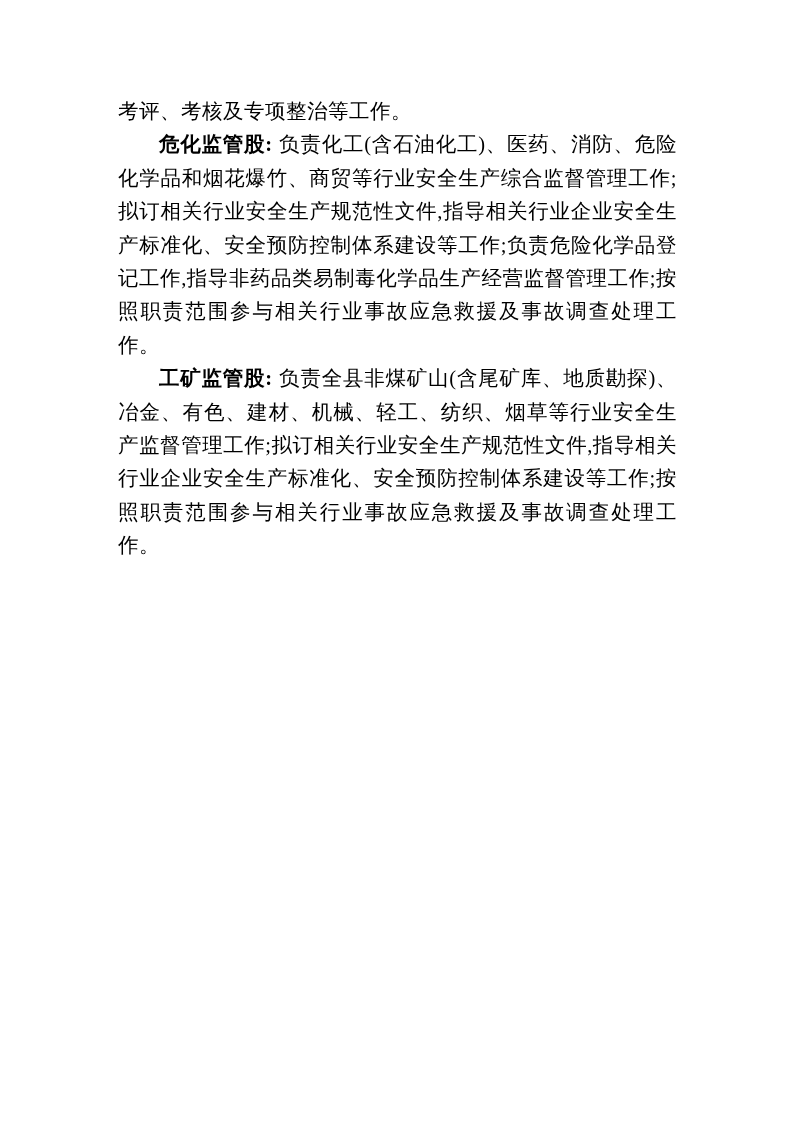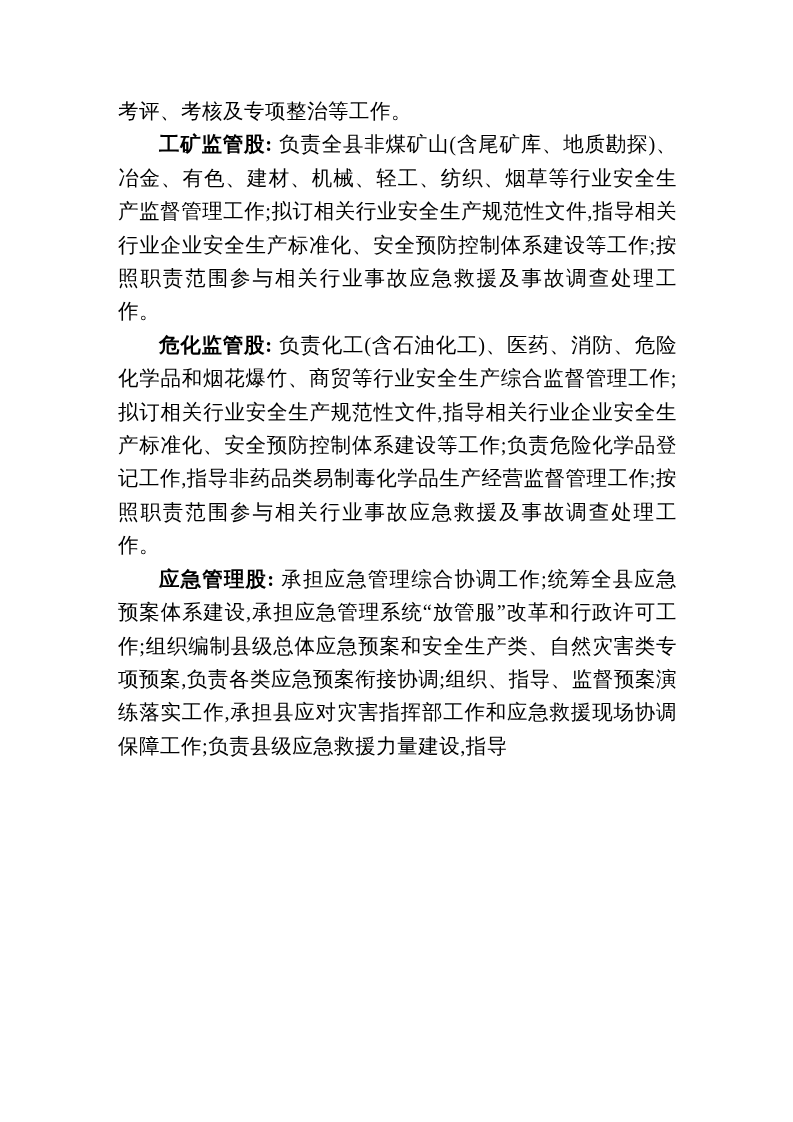--- a/index.html
+++ b/index.html
@@ -43,21 +43,20 @@
   }
 </style>
 </head>
 <body>
 
 <div class="page">
   <div class="text-block">
 
     <p class="para"><b class="sec"></b><span>考评、考核及专项整治等工作。</span></p>
 
+    <p class="para indent"><b class="sec">危化监管股:</b><span>负责化工(含石油化工)、医药、消防、危险化学品和烟花爆竹、商贸等行业安全生产综合监督管理工作;拟订相关行业安全生产规范性文件,指导相关行业企业安全生产标准化、安全预防控制体系建设等工作;负责危险化学品登记工作,指导非药品类易制毒化学品生产经营监督管理工作;按照职责范围参与相关行业事故应急救援及事故调查处理工作。</span></p>
+
     <p class="para indent"><b class="sec">工矿监管股:</b><span>负责全县非煤矿山(含尾矿库、地质勘探)、冶金、有色、建材、机械、轻工、纺织、烟草等行业安全生产监督管理工作;拟订相关行业安全生产规范性文件,指导相关行业企业安全生产标准化、安全预防控制体系建设等工作;按照职责范围参与相关行业事故应急救援及事故调查处理工作。</span></p>
 
-    <p class="para indent"><b class="sec">危化监管股:</b><span>负责化工(含石油化工)、医药、消防、危险化学品和烟花爆竹、商贸等行业安全生产综合监督管理工作;拟订相关行业安全生产规范性文件,指导相关行业企业安全生产标准化、安全预防控制体系建设等工作;负责危险化学品登记工作,指导非药品类易制毒化学品生产经营监督管理工作;按照职责范围参与相关行业事故应急救援及事故调查处理工作。</span></p>
 
-
-    <p class="para indent"><b class="sec">应急管理股:</b><span>承担应急管理综合协调工作;统筹全县应急预案体系建设,承担应急管理系统“放管服”改革和行政许可工作;组织编制县级总体应急预案和安全生产类、自然灾害类专项预案,负责各类应急预案衔接协调;组织、指导、监督预案演练落实工作,承担县应对灾害指挥部工作和应急救援现场协调保障工作;负责县级应急救援力量建设,指导</span></p>
 
   </div>
 </div>
 
 </body></html>

